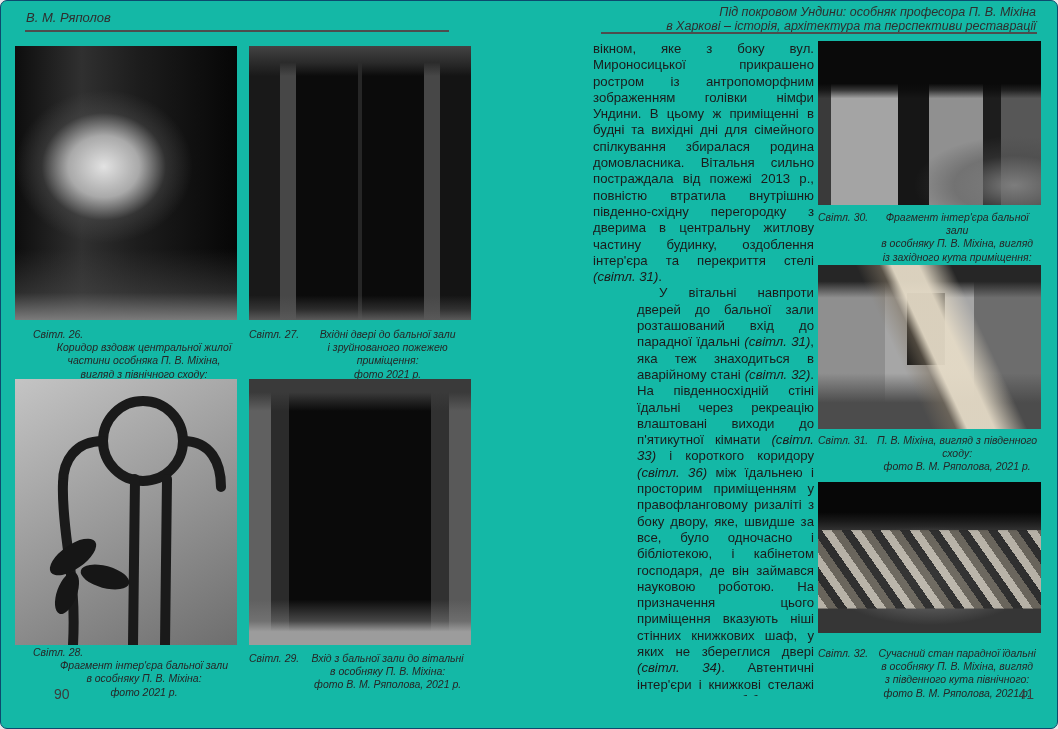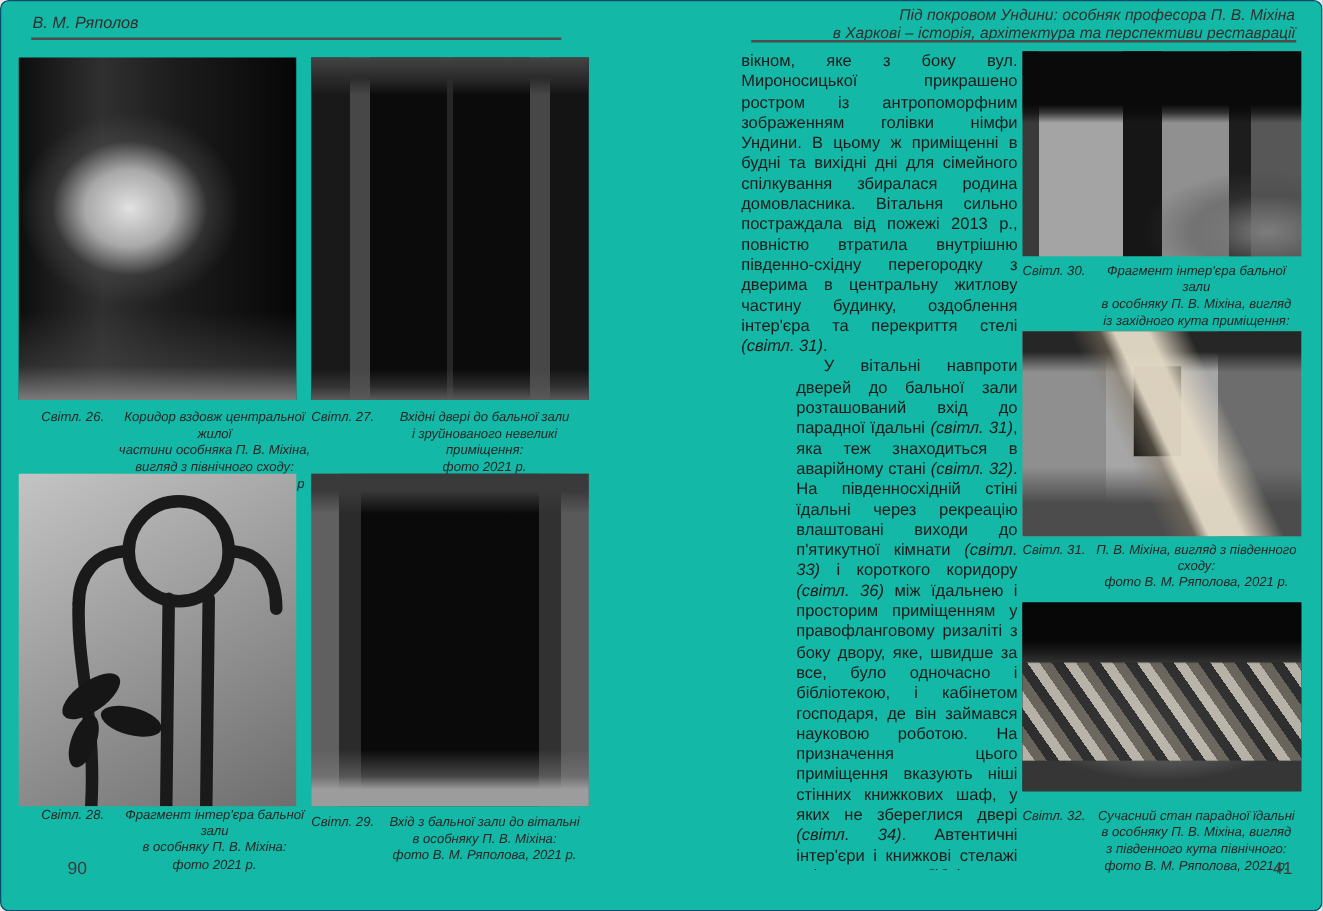--- a/index.html
+++ b/index.html
@@ -42,21 +42,21 @@
       linear-gradient(90deg, #8f8f8f 0 30%, #a6a6a6 30% 70%, #6d6d6d 70% 100%);}
   .p32{background:
       linear-gradient(180deg, #070707 0 20%, rgba(7,7,7,.6) 26%, rgba(0,0,0,0) 33%),
       repeating-linear-gradient(55deg, rgba(196,190,178,.9) 0 8px, rgba(110,105,95,.9) 8px 16px, rgba(45,45,45,.9) 16px 24px) 50% 66%/100% 52% no-repeat,
       radial-gradient(ellipse 62% 42% at 50% 62%, #8d8d8d, #363636 78%),
       #141414;}
   
   .caption{position:absolute;display:flex;font-size:10.5px;font-style:italic;line-height:13.2px;color:#262626;}
   .cap-label{white-space:nowrap;margin-right:5px;}
   .cap-text{flex:1;text-align:center;}
-  .cap-pad{padding-left:18px;}
+  .cap-pad{padding-left:18px;flex-direction:column;}
   
   .bodycol{position:absolute;left:592px;top:40px;width:221px;height:655px;
     font-size:13.2px;line-height:16.3px;text-align:justify;color:#1b1b1b;overflow:hidden;}
   .bodycol p{margin:0;}
   .bodycol p.indent{text-indent:22px;margin-left:44px;}
   .it{font-style:italic;}
   
   .folio{position:absolute;font-size:14px;color:#3c3c3c;margin-left:30px;}
 </style>
 </head>
@@ -81,21 +81,21 @@
         <div>Коридор вздовж центральної жилої</div>
         <div>частини особняка П. В. Міхіна,</div>
         <div>вигляд з північного сходу:</div>
         <div>фото В. М. Ряполова, 2021 р</div>
       </span>
   </div>
   <div class="caption" style="left:248px;top:327px;width:222px">
     <span class="cap-label">Світл. 27.</span>
     <span class="cap-text">
         <div>Вхідні двері до бальної зали</div>
-        <div>і зруйнованого невеликі приміщення:</div>
+        <div>і зруйнованого пожежею приміщення:</div>
         <div>фото 2021 р.</div>
       </span>
   </div>
 
   <div class="photo p28" style="left:14px;top:378px;width:222px;height:266px" aria-label="close-up of art nouveau ornament with circle, stems and leaves">
     <svg viewBox="0 0 222 266">
       <g fill="none" stroke="#1a1a1a" stroke-width="10" stroke-linecap="round">
         <circle cx="128" cy="62" r="40"></circle>
         <path d="M88 62 C60 62 48 82 48 104"></path>
         <path d="M168 62 C196 62 206 84 206 108"></path>

